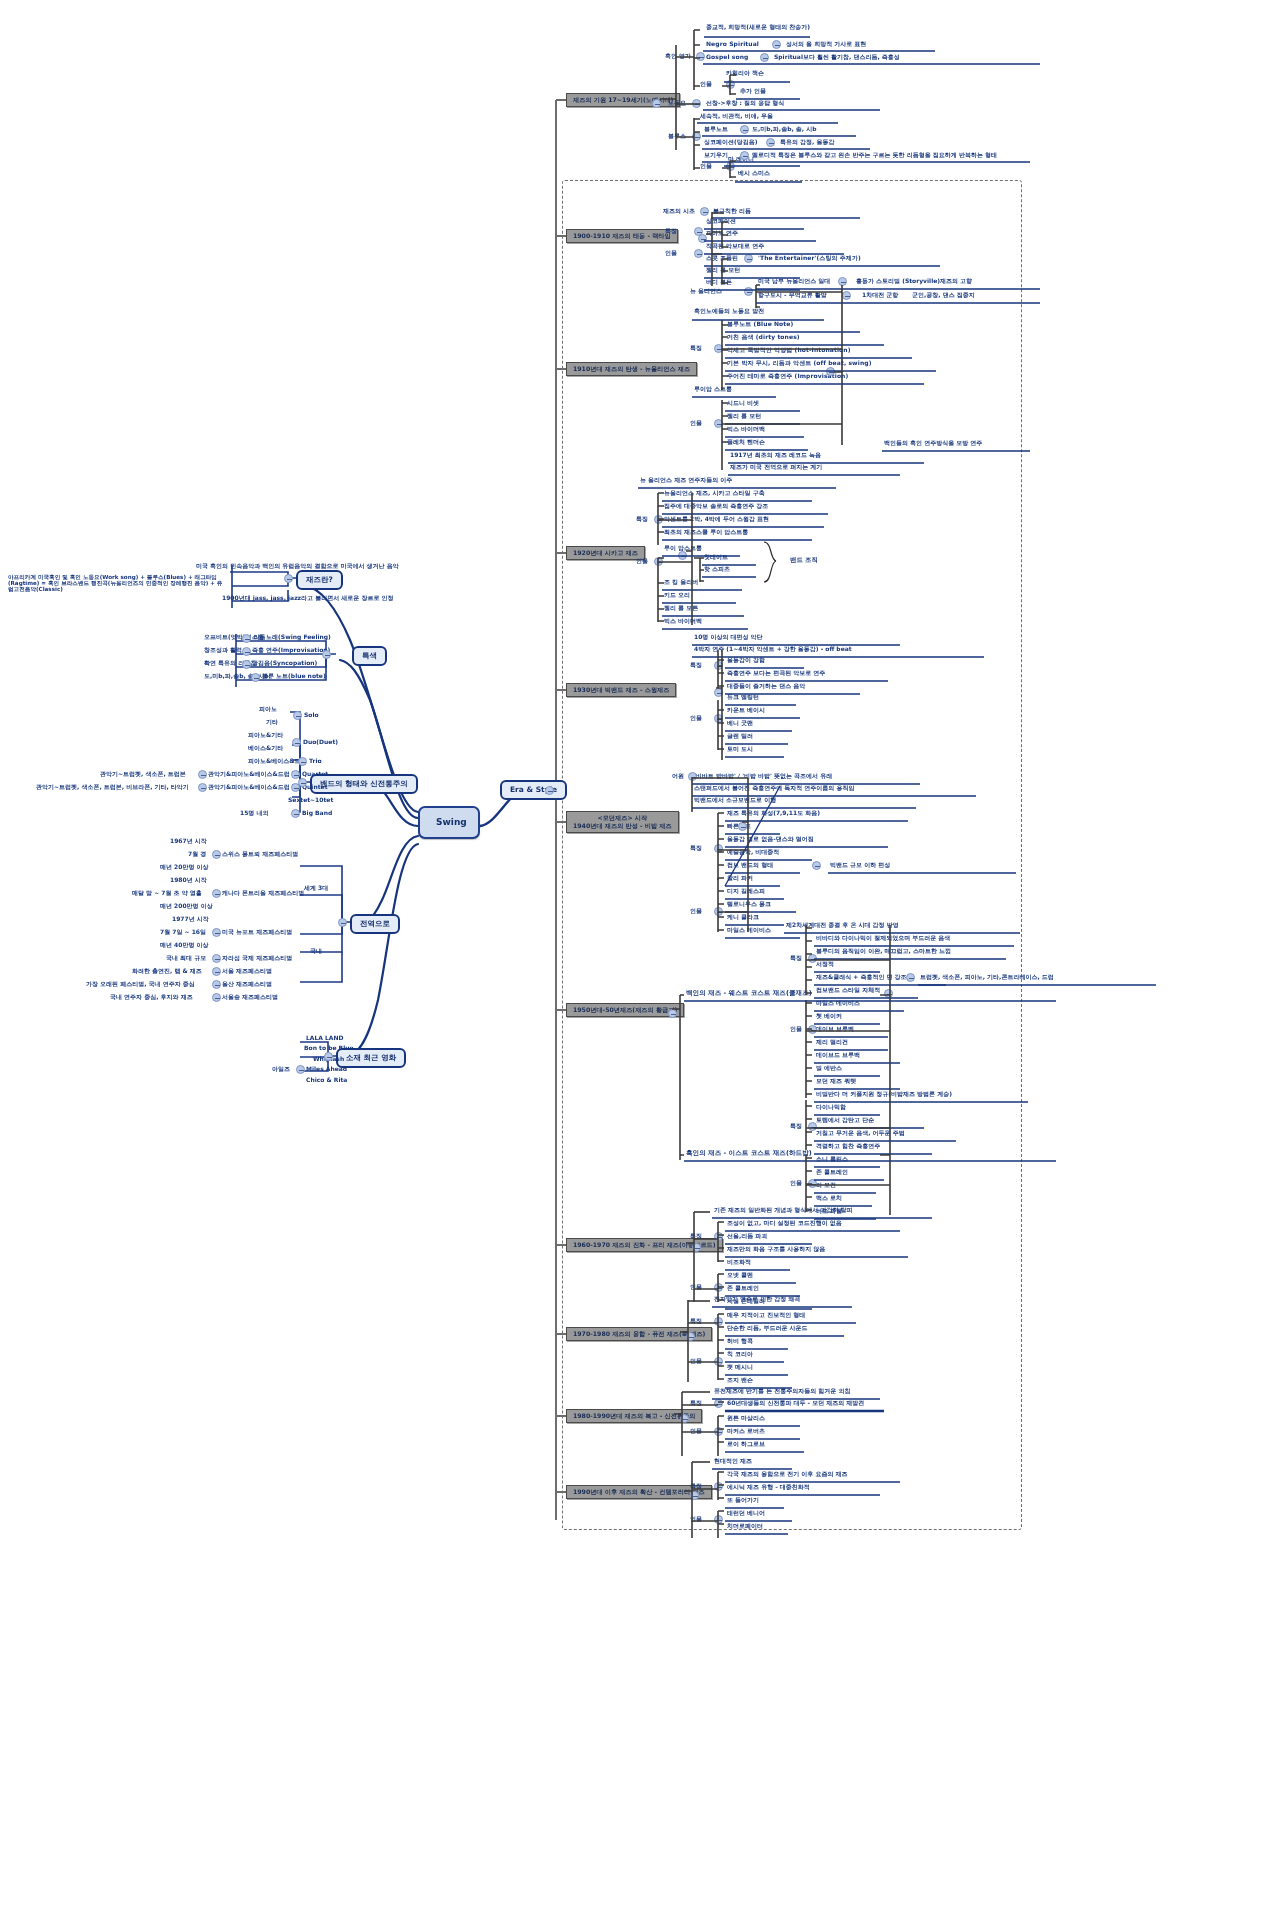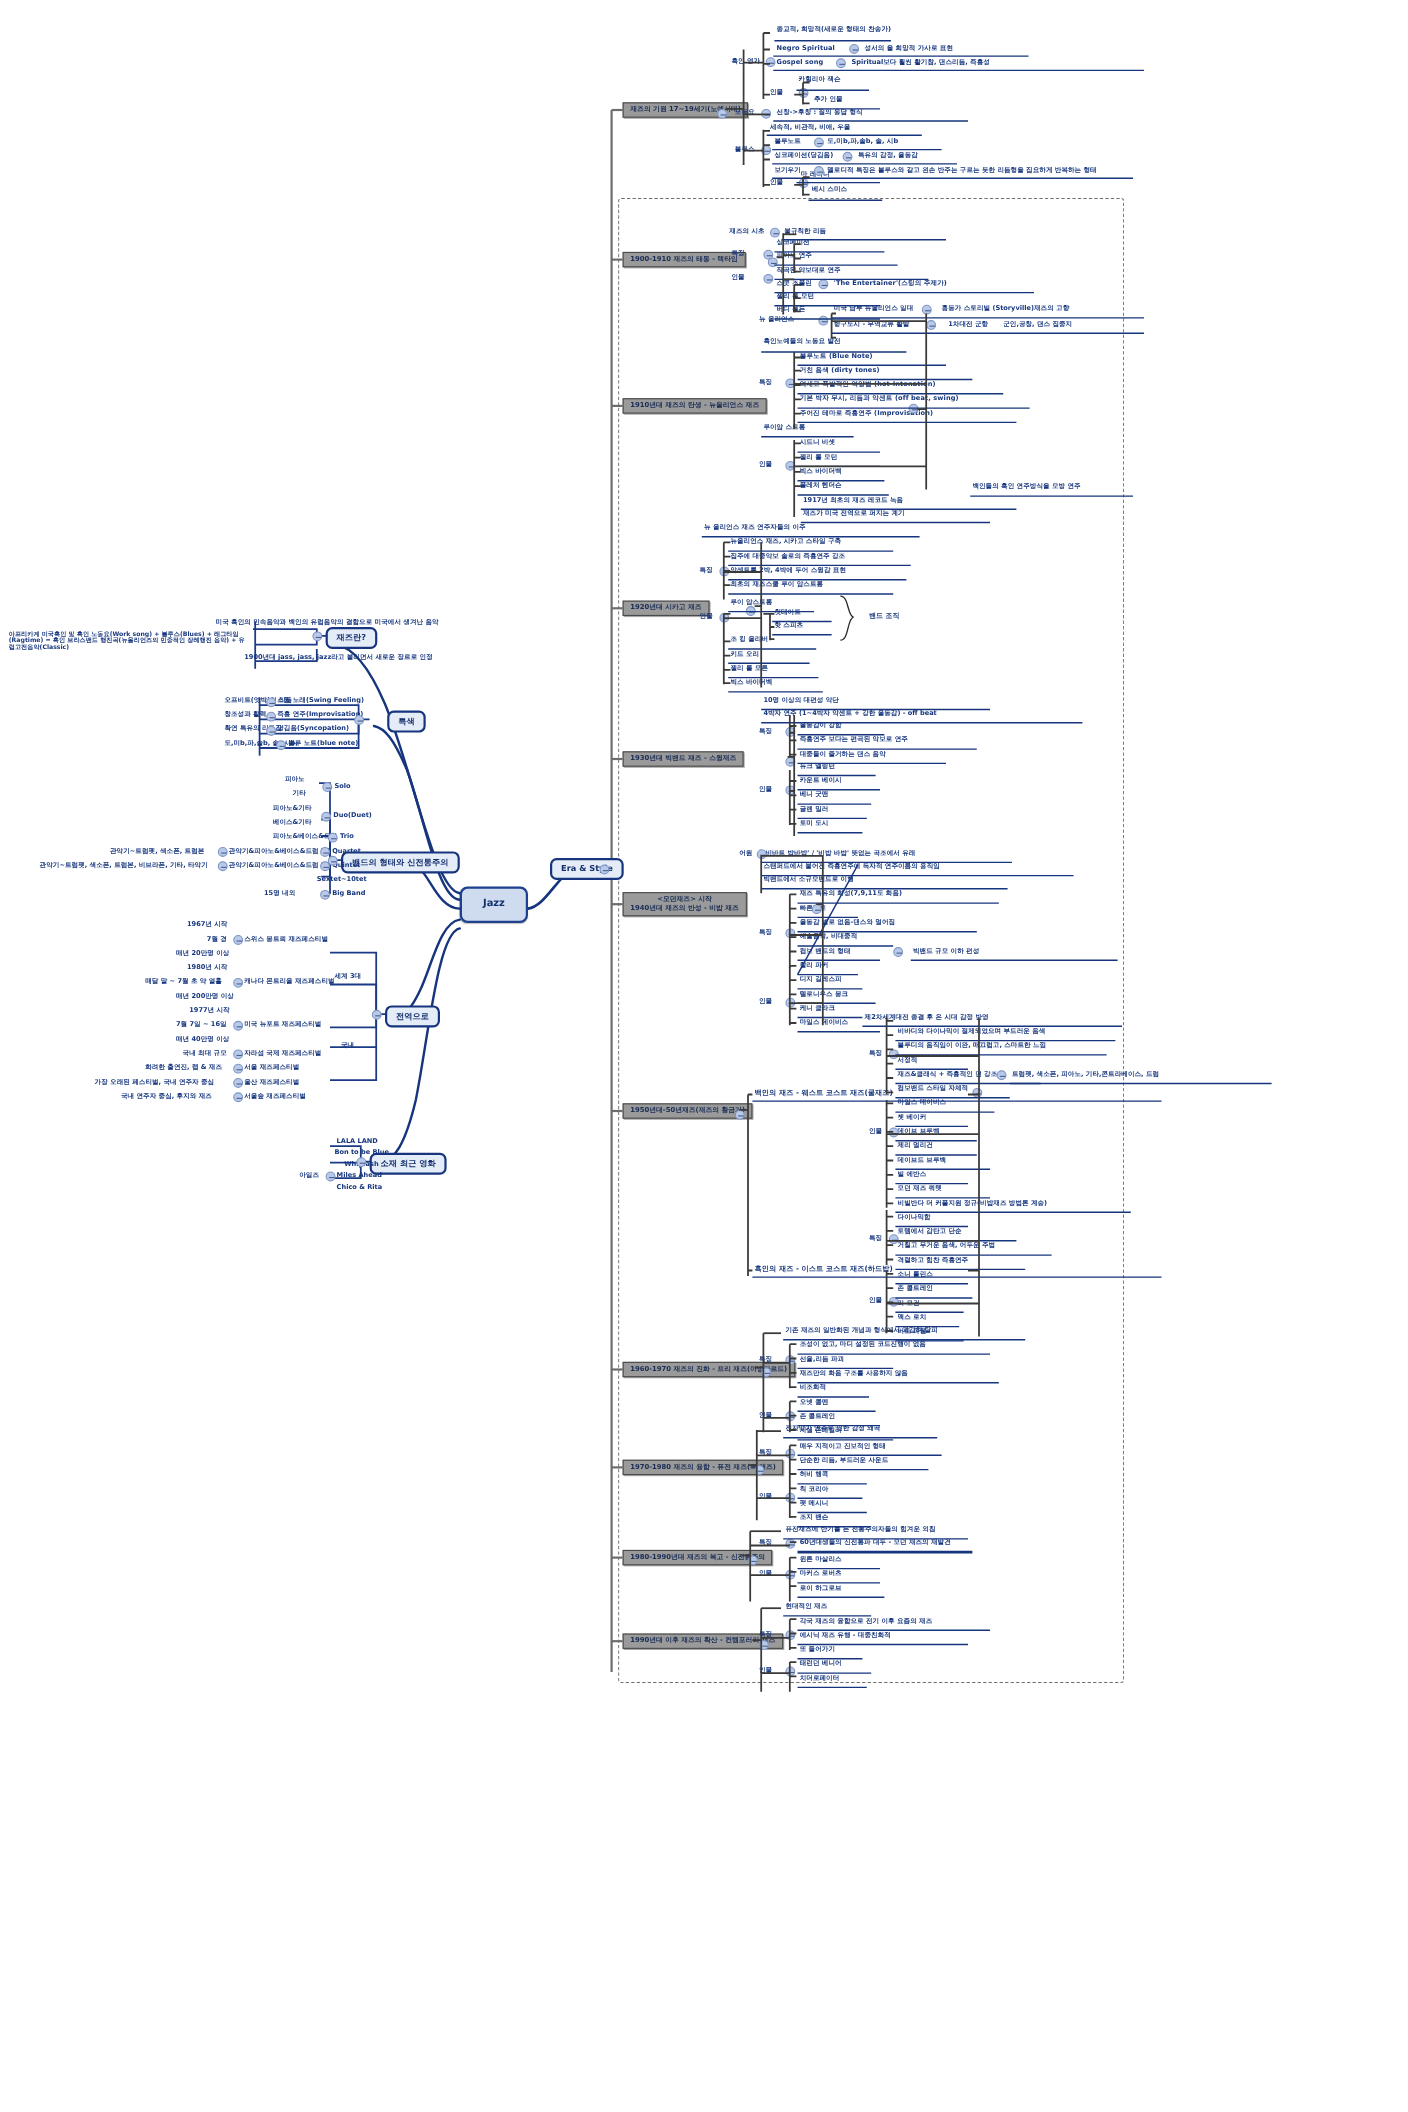--- a/index.html
+++ b/index.html
@@ -119,21 +119,21 @@
       <path d="M556,1010 L566,1010"></path>
       <path d="M556,1245 L566,1245"></path>
       <path d="M556,1334 L566,1334"></path>
       <path d="M556,1416 L566,1416"></path>
       <path d="M556,1492 L566,1492"></path>
     </g>
   </svg>
 
   <div class="dashframe" style="left:562px; top:180px; width:460px; height:1350px;"></div>
 
-  <div class="node root" style="left:418px; top:806px; width:62px;">Jazz</div>
+  <div class="node root" style="left:418px; top:806px; width:62px;">Swing</div>
 
   <div class="node pill" style="left:296px; top:570px;">재즈란?</div>
   <div class="node pill" style="left:320px; top:646px;margin-left:32px;">특색</div>
   <div class="node pill" style="left:310px; top:774px;">밴드의 형태와 신전통주의</div>
   <div class="node pill" style="left:350px; top:914px;">전역으로</div>
   <div class="node pill" style="left:336px; top:1048px;">소재 최근 영화</div>
 
   <div class="node leaf" style="left:196px; top:563px;">미국 흑인의 민속음악과 백인의 유럽음악의 결합으로 미국에서 생겨난 음악</div>
   <div class="node leaf sm" style="left:8px; top:575px; width:220px; white-space:normal;">아프리카계 미국흑인 및 흑인 노동요(Work song) + 블루스(Blues) + 래그타임(Ragtime) = 흑인 브라스밴드 행진곡(뉴올리언즈의 민중적인 장례행진 음악) + 유럽고전음악(Classic)</div>
   <div class="node leaf" style="left:222px; top:595px;">1900년대 jass, jass, jazz라고 불리면서 새로운 장르로 인정</div>

